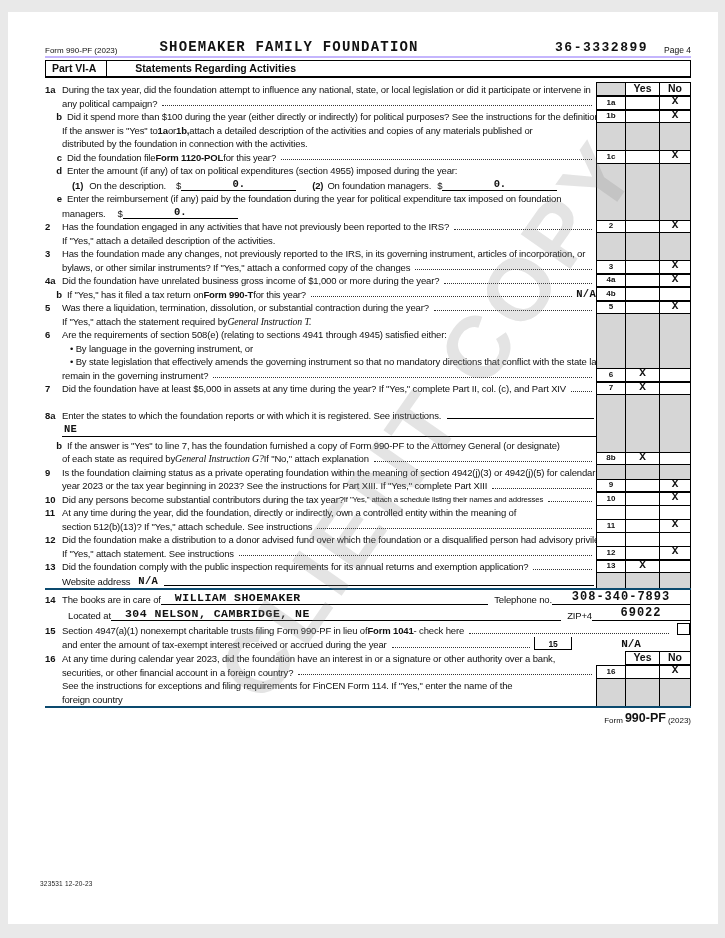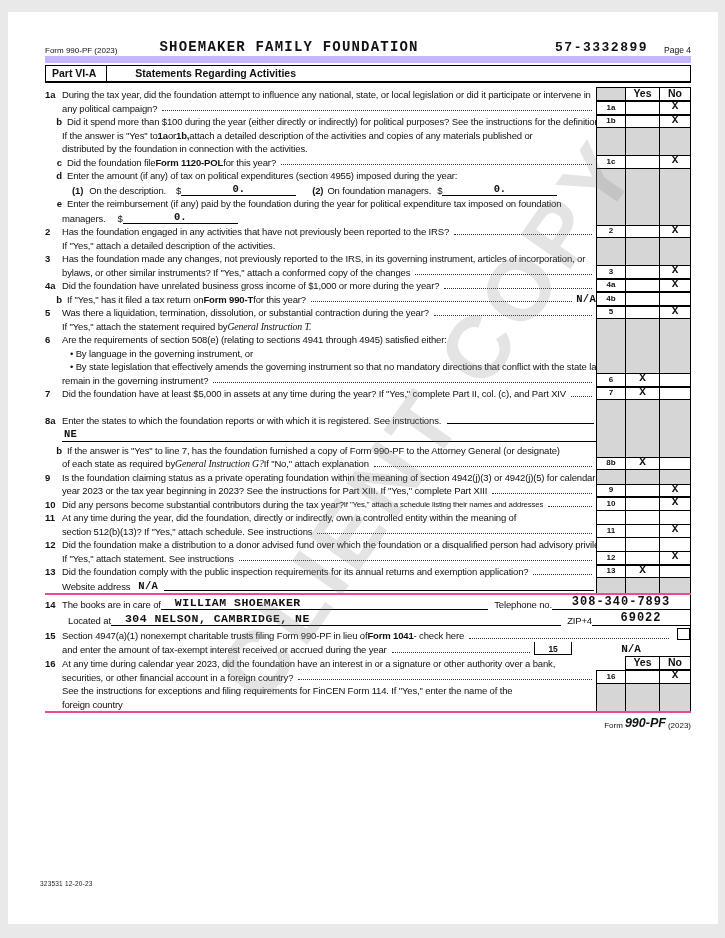--- a/index.html
+++ b/index.html
@@ -1,34 +1,34 @@
 <!DOCTYPE html>
 <html><head>
 <meta charset="utf-8">
 <style>
   html,body{margin:0;padding:0;background:#e9e9e9;}
   .canvas{position:relative;width:725px;height:938px;background:#e9e9e9;overflow:hidden;
           font-family:"Liberation Sans",sans-serif;color:#111;}
   .page{position:absolute;left:8px;top:12px;width:710px;height:912px;background:#fff;}
   .content{position:absolute;left:37px;top:26px;width:646px;}
 
-  .hdr{display:flex;align-items:flex-end;border-bottom:7px solid #c4b5fd;padding-bottom:1px;height:17px;}
+  .hdr{display:flex;align-items:flex-end;border-bottom:2px solid #c4b5fd;padding-bottom:1px;height:17px;}
   .hdr .flabel{font-size:8px;}
   .hdr .org{font-family:"Liberation Mono",monospace;font-weight:bold;font-size:14px;letter-spacing:1.2px;margin-left:42px;}
   .hdr .sp{flex:1;}
   .hdr .ein{font-family:"Liberation Mono",monospace;font-weight:bold;font-size:13px;letter-spacing:1.5px;}
   .hdr .pg{font-size:8.5px;margin-left:16px;}
 
   .partbar{display:flex;align-items:stretch;border:1.5px solid #000;border-bottom-width:2.5px;height:15px;margin-top:2px;gap:20px;}
   .partbar .pt{font-weight:bold;font-size:10.5px;padding:1px 10px 0 6px;border-right:1.5px solid #000;}
   .partbar .ptt{font-weight:bold;font-size:10.5px;padding:1px 0 0 8px;}
 
   .rows{margin-top:4px;}
   .row{display:flex;align-items:stretch;height:13.5px;font-size:9.5px;position:relative;}
-  .row.heavy{border-bottom:2px solid #ec4899;}
+  .row.heavy{border-bottom:2px solid #0c4a6e;}
   .row.fullrow{border-right:1.5px solid #000;}
   .mk{flex:none;width:17px;font-weight:bold;display:flex;align-items:flex-end;padding-bottom:1px;}
   .mk.sub{justify-content:flex-end;padding-right:5px;}
   .qt{flex:1;display:flex;align-items:flex-end;overflow:hidden;white-space:nowrap;padding-bottom:1px;min-width:0;letter-spacing:-0.15px;}
   .qt.fullul{border-bottom:1.5px solid #000;}
   .seg.b{font-weight:bold;}
   .seg.i{font-style:italic;font-family:"Liberation Serif",serif;font-size:9.8px;}
   .seg.small{font-size:7.8px;padding-bottom:0.5px;}
   .seg.mono{font-family:"Liberation Mono",monospace;font-weight:bold;font-size:10.5px;letter-spacing:0.3px;}
   .gap{flex:none;display:inline-block;}
@@ -47,39 +47,39 @@
   .cell.yes{width:33px;}
   .cell.no{width:30px;border-right:1.5px solid #000;}
   .cell.shade{background:#d6d6d6;}
   .cell.ans{border-top:1px solid #000;border-bottom:1px solid #000;}
   .cell.hdrc{font-weight:bold;font-size:10.5px;border-top:1.5px solid #000;border-bottom:1px solid #000;padding-bottom:1px;}
   .cell.ghost{border:none;background:transparent;}
   .xmark{font-family:"Liberation Mono",monospace;font-weight:bold;font-size:11px;line-height:1;margin-bottom:1.5px;}
 
   .footer{display:flex;justify-content:flex-end;align-items:flex-end;margin-top:3px;}
   .footer .f1{font-size:8px;}
-  .footer .f2{font-weight:bold;font-size:12.5px;margin:0 2px;font-style:italic;}
+  .footer .f2{font-weight:bold;font-size:12.5px;margin:0 2px;}
   .code{position:absolute;left:32px;top:868px;font-size:6.5px;letter-spacing:0.2px;color:#222;}
   .wm{position:absolute;left:420px;top:408px;transform:translate(-50%,-50%) rotate(-55deg);
       font-weight:bold;font-size:88px;letter-spacing:6px;color:rgba(130,130,130,0.22);
       white-space:nowrap;pointer-events:none;z-index:40;}
 </style>
 </head>
 <body>
 
 <div class="canvas">
   <div class="page">
     <div class="wm">CLIENT COPY</div>
     <div class="content">
 
       <div class="hdr">
         <span class="flabel">Form 990-PF (2023)</span>
         <span class="org">SHOEMAKER FAMILY FOUNDATION</span>
         <span class="sp"></span>
-        <span class="ein">57-3332899</span>
+        <span class="ein">36-3332899</span>
         <span class="pg">Page 4</span>
       </div>
 
       <div class="partbar">
         <span class="pt">Part VI-A</span>
         <span class="ptt">Statements Regarding Activities</span>
       </div>
 
       <div class="rows">
           <div class="row" style="height: 14px;">

